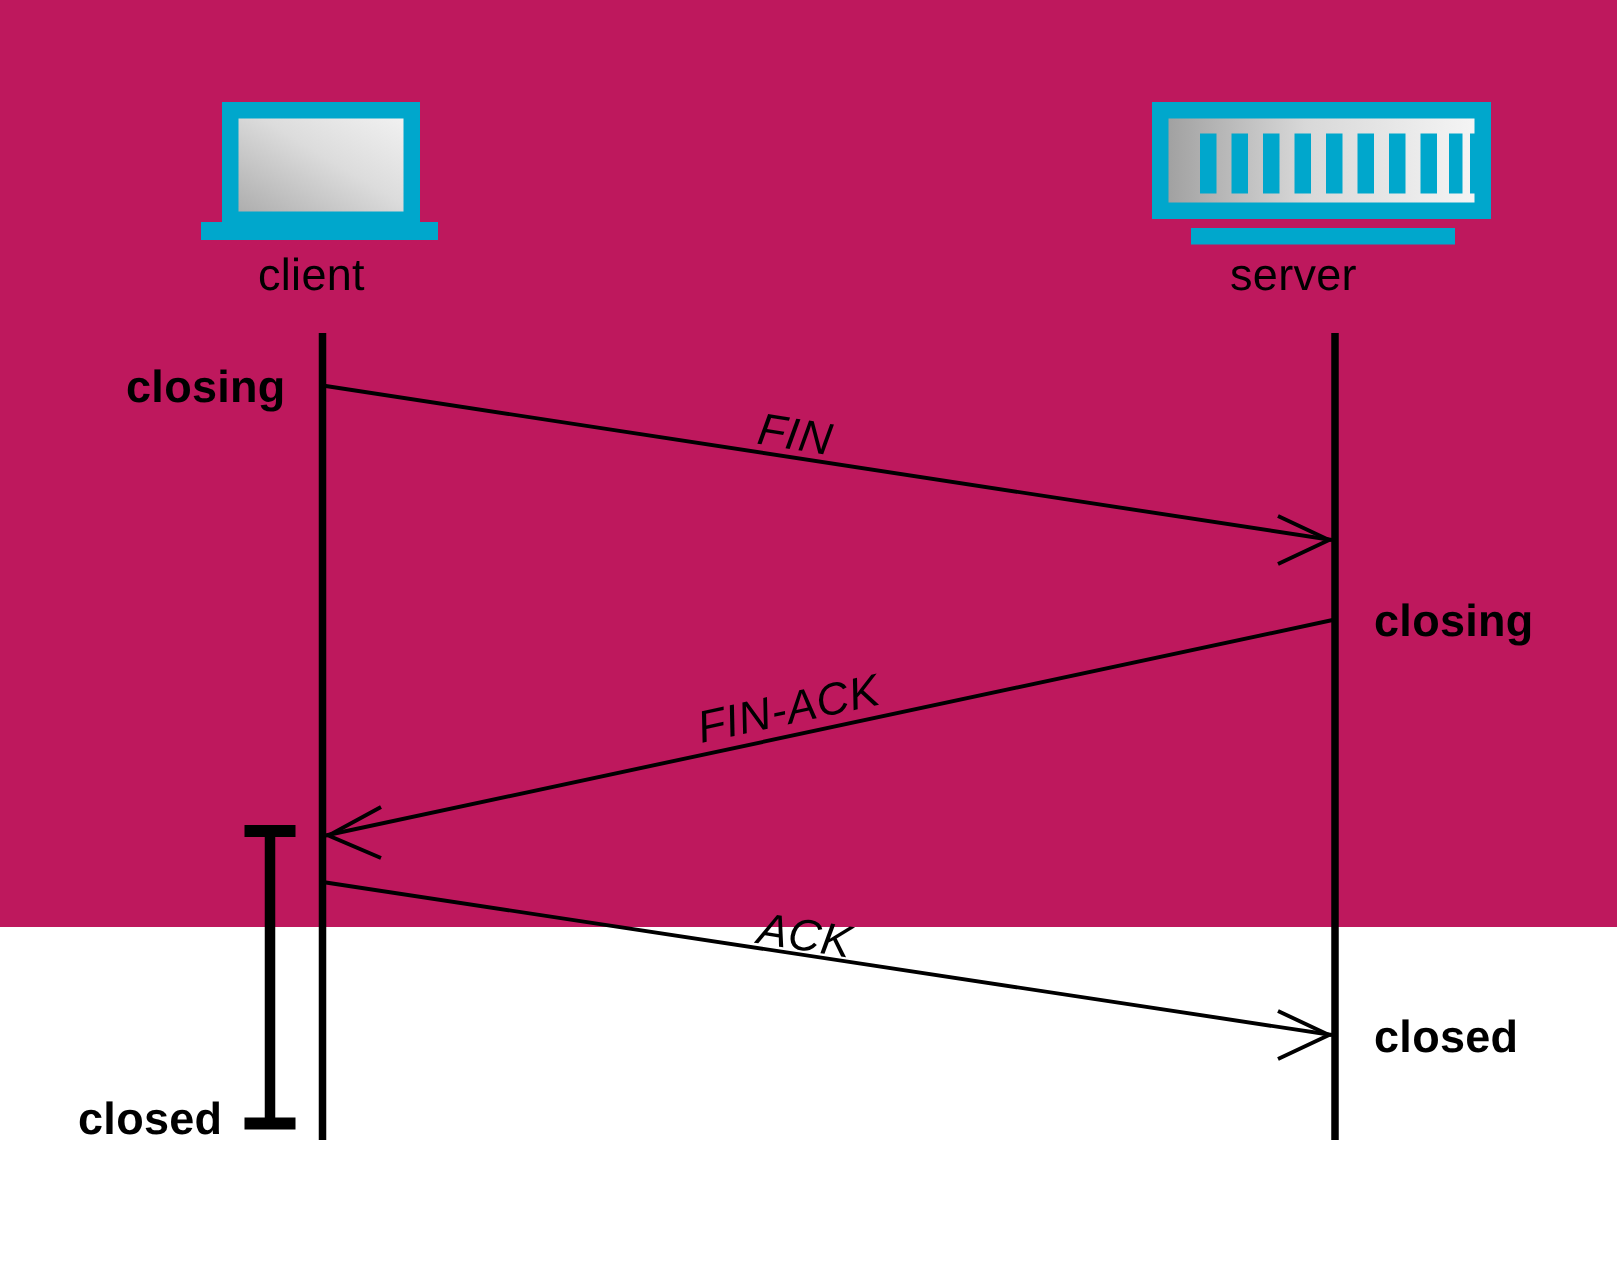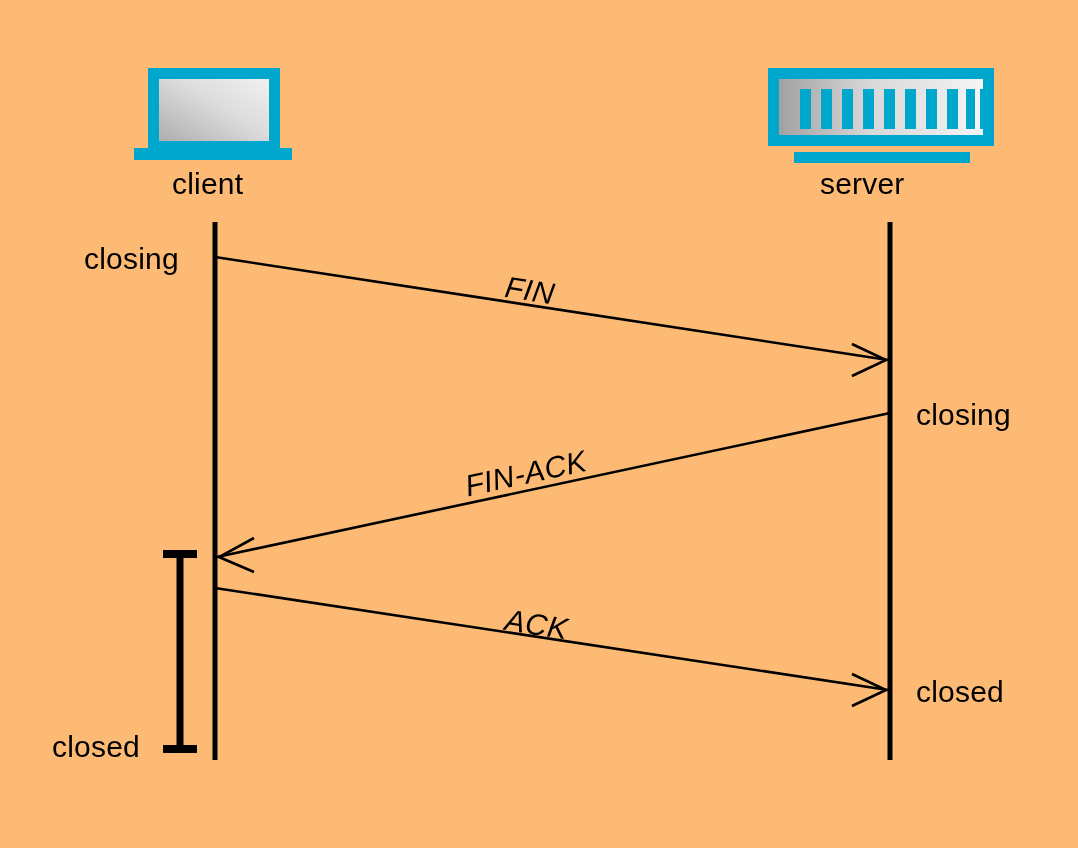--- a/index.html
+++ b/index.html
@@ -9,22 +9,22 @@
   }
   body {
     width: 1078px;
     height: 848px;
     font-family: "Liberation Sans", sans-serif;
     overflow: hidden;
   }
   #stage {
     position: relative;
     width: 1078px;
-    height: 848px;
-    background: #fdba74;
+    height: 618px;
+    background: #be185d;
   }
   #diagram {
     position: absolute;
     left: 0;
     top: 0;
   }
   .node-label,
   .state-label,
   .msg-label {
     position: absolute;
@@ -32,21 +32,21 @@
     white-space: nowrap;
     font-family: "Liberation Sans", sans-serif;
   }
   .node-label {
     font-size: 30px;
     font-weight: 400;
     letter-spacing: 0.2px;
   }
   .state-label {
     font-size: 30px;
-    font-weight: 400;
+    font-weight: 700;
     letter-spacing: 0.2px;
   }
   .msg-label {
     font-size: 30px;
     font-style: italic;
     font-weight: 400;
     letter-spacing: 0.5px;
     transform-origin: 0 0;
   }
 </style>

